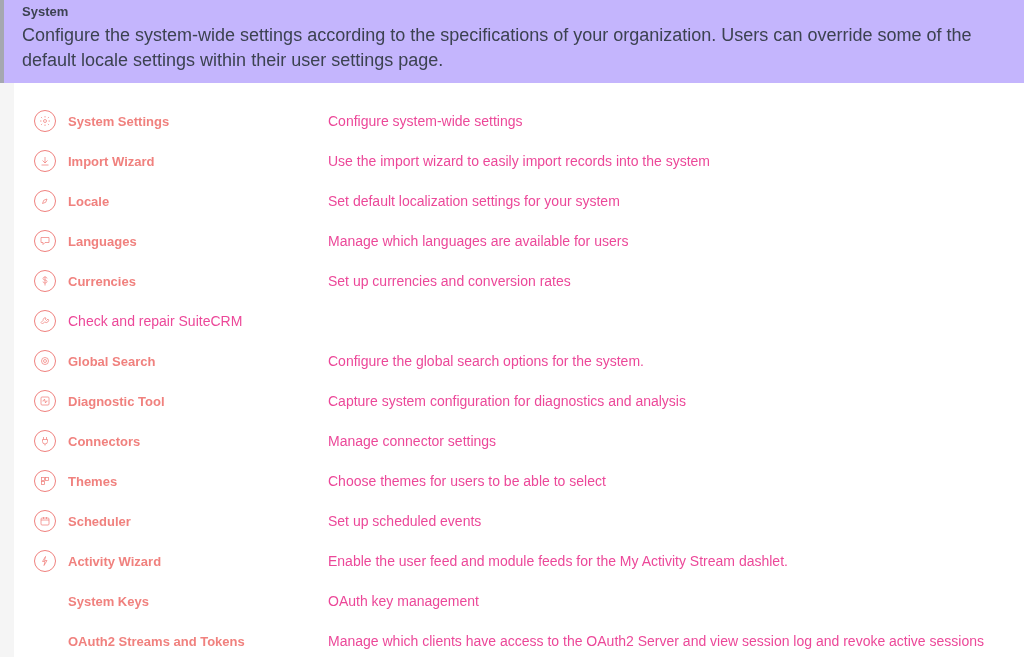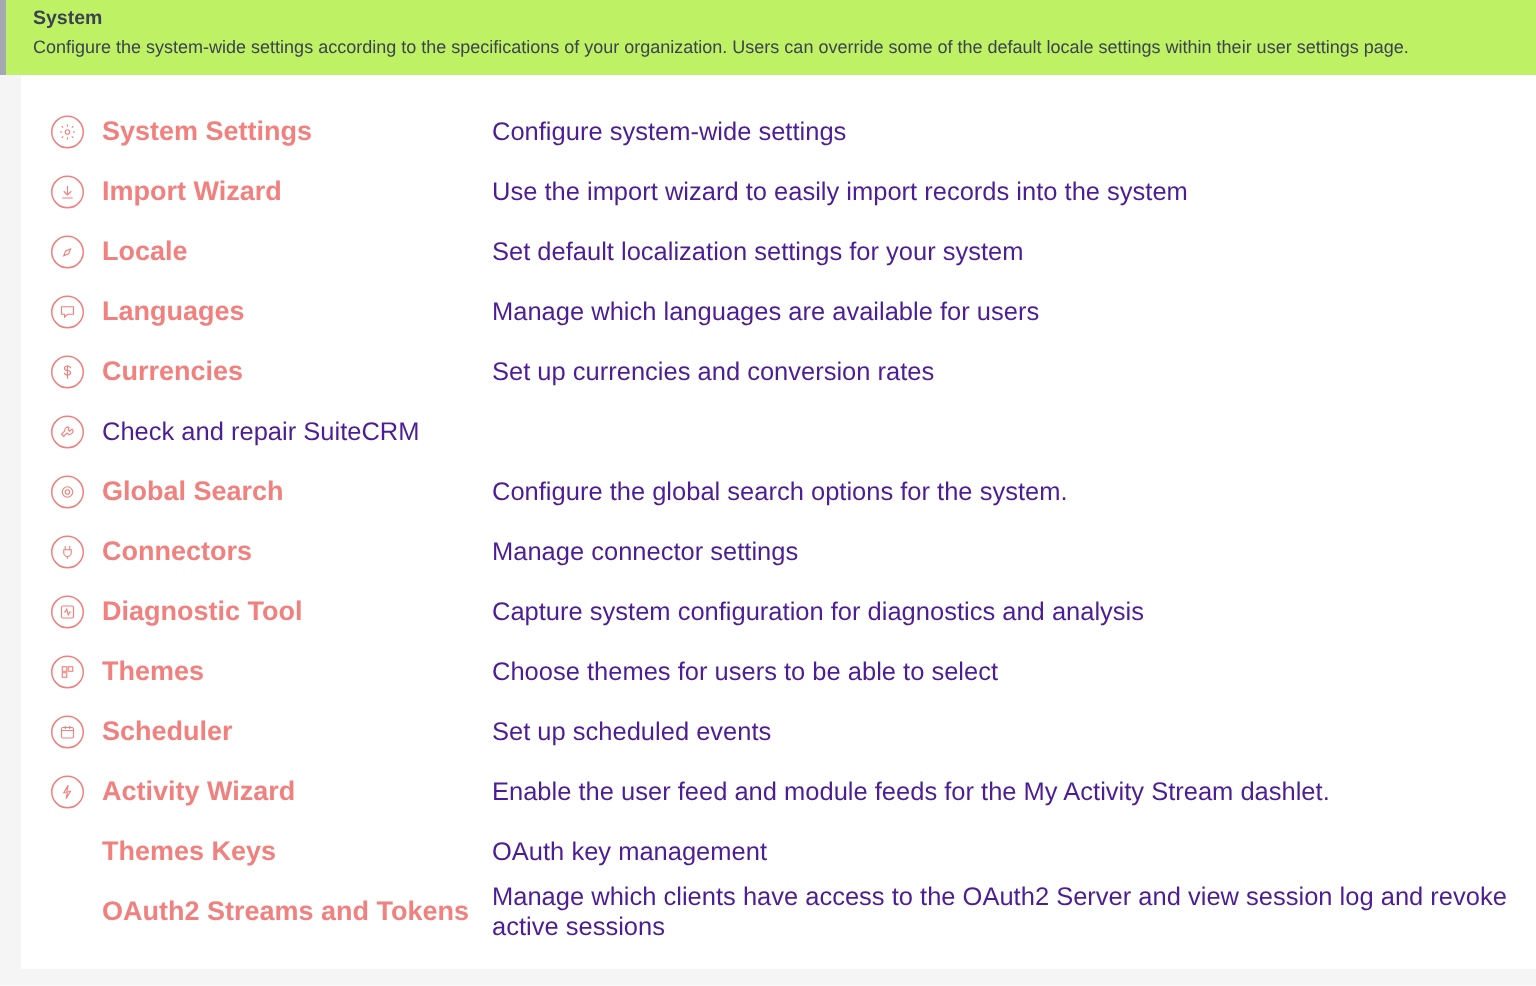--- a/index.html
+++ b/index.html
@@ -8,32 +8,32 @@
       box-sizing: border-box;
     }
     body {
       font-family: -apple-system, BlinkMacSystemFont, "Segoe UI", Helvetica, Arial, sans-serif;
       background: #f5f5f5;
       width: 1024px;
       height: 657px;
       overflow: hidden;
     }
     .section-header {
-      background: #bef264;
+      background: #c4b5fd;
       padding: 4px 18px 10px 18px;
       border-left: 4px solid #a5a8b0;
     }
     .section-title {
       font-size: 13px;
       font-weight: bold;
       color: #3c4251;
       margin-bottom: 4px;
     }
     .section-description {
-      font-size: 12px;
+      font-size: 18px;
       color: #3c4251;
       line-height: 1.4;
     }
     .content {
       background: #ffffff;
       padding: 18px 18px 18px 18px;
       margin-left: 14px;
     }
     .item-row {
       display: flex;
@@ -59,31 +59,31 @@
       align-items: center;
       justify-content: center;
     }
     .icon-glyph {
       stroke: #f0817e;
       fill: none;
       stroke-width: 1.5;
     }
     .item-label {
       flex: 0 0 260px;
-      font-size: 18px;
+      font-size: 13px;
       font-weight: bold;
       color: #f0817e;
       cursor: pointer;
     }
     .item-label.no-icon {
       margin-left: 0;
     }
     .item-desc {
-      font-size: 17px;
-      color: #4c1d95;
+      font-size: 14px;
+      color: #ec4899;
       flex: 1;
     }
     .spacer-noicon {
       width: 36px;
       flex: 0 0 36px;
     }
   </style>
 </head>
 <body>
 
@@ -176,39 +176,39 @@
         </div>
     </div>
     <a class="item-label">Global Search</a>
     <div class="item-desc">Configure the global search options for the system.</div>
   </div>
 
   <div class="item-row">
     <div class="item-icon-wrap">
       <div class="icon-circle">
           <svg width="12" height="12" viewBox="0 0 24 24">
+            <rect class="icon-glyph" x="4" y="4" width="16" height="16" rx="2"></rect>
+            <path class="icon-glyph" d="M7 12h2l2-4 2 8 2-4h2"></path>
+          </svg>
+        </div>
+    </div>
+    <a class="item-label">Diagnostic Tool</a>
+    <div class="item-desc">Capture system configuration for diagnostics and analysis</div>
+  </div>
+
+  <div class="item-row">
+    <div class="item-icon-wrap">
+      <div class="icon-circle">
+          <svg width="12" height="12" viewBox="0 0 24 24">
             <path class="icon-glyph" d="M9 4v5M15 4v5M7 9h10v4a5 5 0 0 1-10 0z M12 18v3"></path>
           </svg>
         </div>
     </div>
     <a class="item-label">Connectors</a>
     <div class="item-desc">Manage connector settings</div>
-  </div>
-
-  <div class="item-row">
-    <div class="item-icon-wrap">
-      <div class="icon-circle">
-          <svg width="12" height="12" viewBox="0 0 24 24">
-            <rect class="icon-glyph" x="4" y="4" width="16" height="16" rx="2"></rect>
-            <path class="icon-glyph" d="M7 12h2l2-4 2 8 2-4h2"></path>
-          </svg>
-        </div>
-    </div>
-    <a class="item-label">Diagnostic Tool</a>
-    <div class="item-desc">Capture system configuration for diagnostics and analysis</div>
   </div>
 
   <div class="item-row">
     <div class="item-icon-wrap">
       <div class="icon-circle">
           <svg width="12" height="12" viewBox="0 0 24 24">
             <rect class="icon-glyph" x="5" y="5" width="6" height="6"></rect>
             <rect class="icon-glyph" x="13" y="5" width="6" height="6"></rect>
             <rect class="icon-glyph" x="5" y="13" width="6" height="6"></rect>
           </svg>
@@ -238,21 +238,21 @@
             <path class="icon-glyph" d="M13 3 L7 13 h5 l-2 8 6-10 h-5 z"></path>
           </svg>
         </div>
     </div>
     <a class="item-label">Activity Wizard</a>
     <div class="item-desc">Enable the user feed and module feeds for the My Activity Stream dashlet.</div>
   </div>
 
   <div class="item-row">
     <div class="spacer-noicon"></div>
-    <a class="item-label no-icon">Themes Keys</a>
+    <a class="item-label no-icon">System Keys</a>
     <div class="item-desc">OAuth key management</div>
   </div>
 
   <div class="item-row">
     <div class="spacer-noicon"></div>
     <a class="item-label no-icon">OAuth2 Streams and Tokens</a>
     <div class="item-desc">Manage which clients have access to the OAuth2 Server and view session log and revoke active sessions</div>
   </div>
 
 </div>

